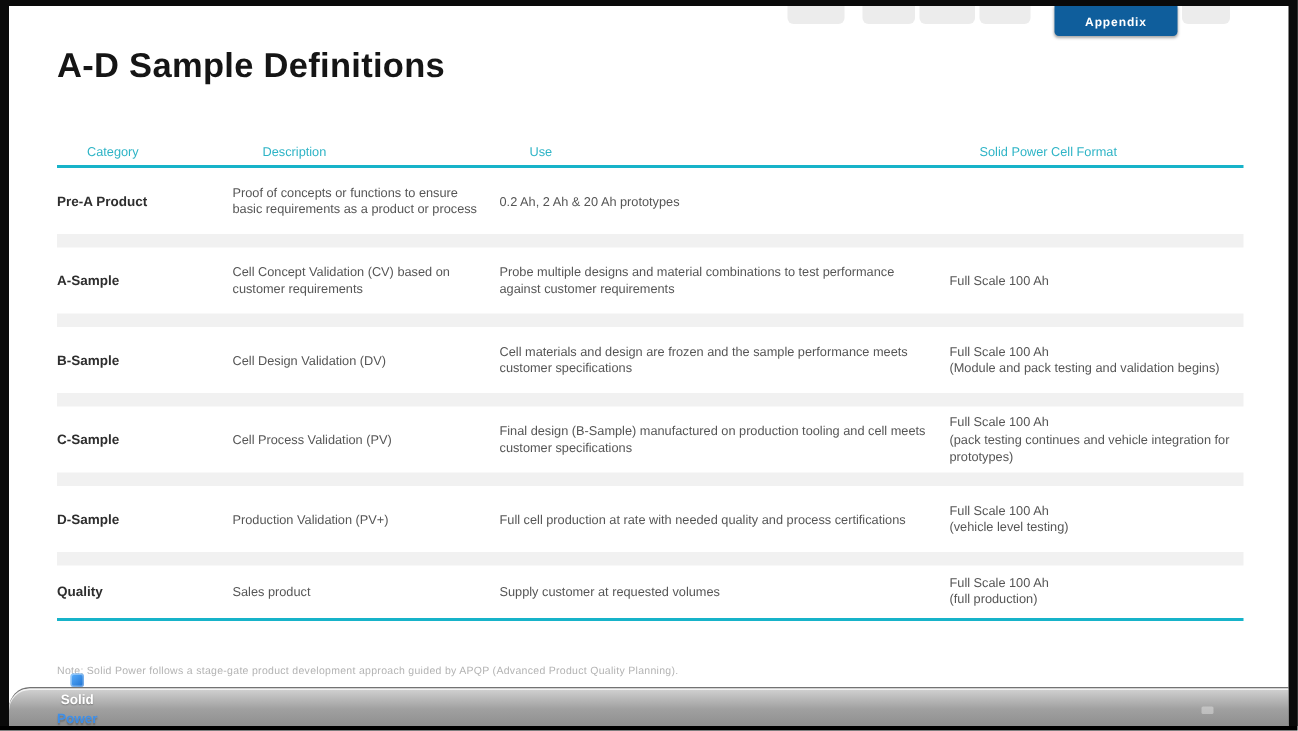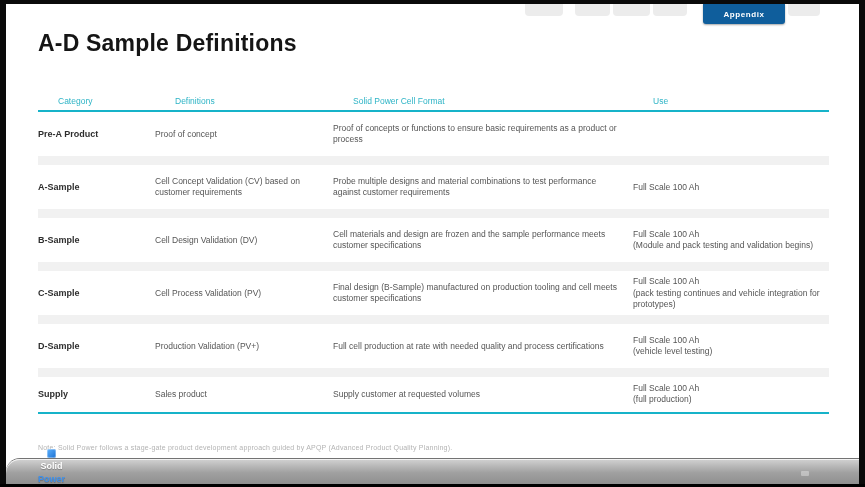--- a/index.html
+++ b/index.html
@@ -92,30 +92,30 @@
     <div class="ghost-pill" style="left:647px;width:34px;"></div>
     <button class="appendix-btn">Appendix</button>
     <div class="ghost-pill" style="left:782px;width:32px;"></div>
 
     <h1 class="page-title">A-D Sample Definitions</h1>
 
     <div class="def-table">
 
       <div class="trow thead">
         <div class="cell">Category</div>
-        <div class="cell">Definitions</div>
+        <div class="cell">Description</div>
+        <div class="cell">Use</div>
         <div class="cell">Solid Power Cell Format</div>
-        <div class="cell">Use</div>
       </div>
       <div class="teal-line"></div>
 
       <div class="trow body-row">
         <div class="cell category">Pre-A Product</div>
-        <div class="cell">Proof of concept</div>
         <div class="cell">Proof of concepts or functions to ensure basic requirements as a product or process</div>
+        <div class="cell format">0.2 Ah, 2 Ah &amp; 20 Ah prototypes</div>
       </div>
       <div class="sep"></div>
 
       <div class="trow body-row">
         <div class="cell category">A-Sample</div>
         <div class="cell">Cell Concept Validation (CV) based on customer requirements</div>
         <div class="cell">Probe multiple designs and material combinations to test performance against customer requirements</div>
         <div class="cell format">Full Scale 100 Ah</div>
       </div>
       <div class="sep"></div>
@@ -141,21 +141,21 @@
       <div class="trow body-row">
         <div class="cell category">D-Sample</div>
         <div class="cell">Production Validation (PV+)</div>
         <div class="cell">Full cell production at rate with needed quality and process certifications</div>
         <div class="cell format">Full Scale 100 Ah
 (vehicle level testing)</div>
       </div>
       <div class="sep"></div>
 
       <div class="trow body-row last">
-        <div class="cell category">Supply</div>
+        <div class="cell category">Quality</div>
         <div class="cell">Sales product</div>
         <div class="cell">Supply customer at requested volumes</div>
         <div class="cell format">Full Scale 100 Ah
 (full production)</div>
       </div>
       <div class="teal-line bottom"></div>
     </div>
 
     <div class="footnote">Note: Solid Power follows a stage-gate product development approach guided by APQP (Advanced Product Quality Planning).</div>
 

